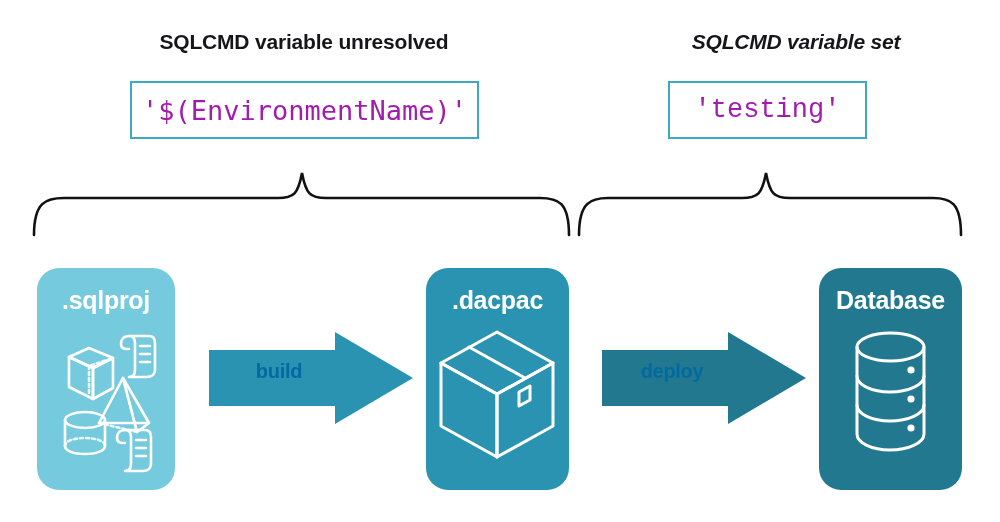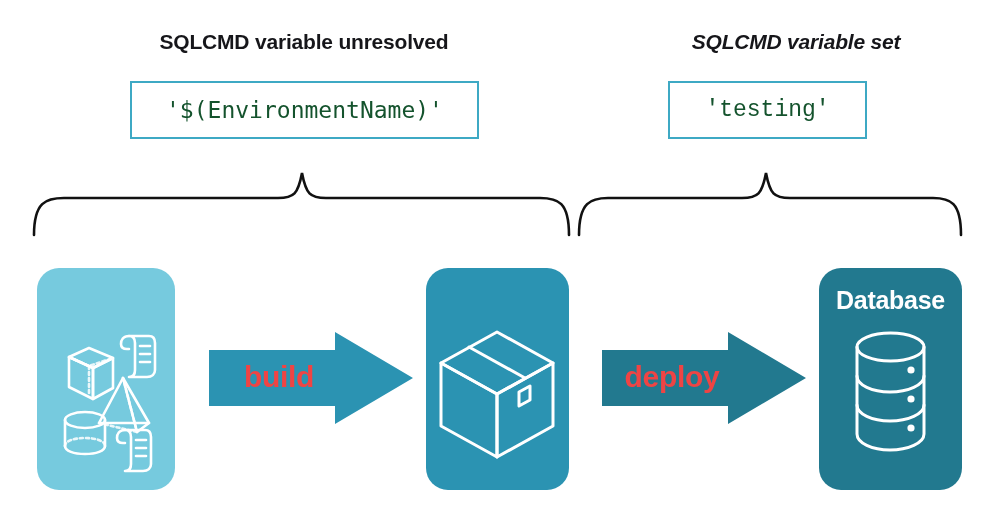--- a/index.html
+++ b/index.html
@@ -34,22 +34,22 @@
 
   
   .code-box {
     position: absolute;
     border: 2px solid #3ea9c4;
     background: #ffffff;
     display: flex;
     align-items: center;
     justify-content: center;
     font-family: "DejaVu Sans Mono", monospace;
-    font-size: 23px;
-    color: #14532d;
+    font-size: 27px;
+    color: #a21caf;
     letter-spacing: 0px;
     white-space: nowrap;
   }
   #code-left  { left: 130px; top: 81px; width: 349px; height: 58px; }
   #code-right { left: 668px; top: 81px; width: 199px; height: 58px; font-family: Liberation Mono, monospace; }
 
   
   #braces {
     position: absolute;
     left: 0; top: 140px;
@@ -93,22 +93,22 @@
   #arrow-build  { left: 205px; }
   #arrow-deploy { left: 598px; }
   .arrow .arrow-label {
     position: absolute;
     left: 12px;
     top: 28px;
     width: 124px;
     text-align: center;
     font-family: "Liberation Sans", sans-serif;
     font-weight: bold;
-    font-size: 30px;
-    color: #ef4444;
+    font-size: 20px;
+    color: #0369a1;
     letter-spacing: -0.3px;
     white-space: nowrap;
     pointer-events: none;
   }
 </style>
 </head>
 <body>
 
 <div id="stage">
 
@@ -131,20 +131,21 @@
     <path fill="none" stroke="#111111" stroke-width="2.6" stroke-linecap="round" d="M 579,95
              C 579,62 591,58 608,58
              L 742,58
              C 758,58 762,54 766,33
              C 770,54 774,58 790,58
              L 933,58
              C 950,58 961,62 961,95"></path>
   </svg>
 
   <div class="stage-box" id="box-sqlproj">
+    <div class="box-label">.sqlproj</div>
     <div class="box-art">
       <svg viewBox="0 0 138 162" width="138" height="162">
         <g fill="none" stroke="#ffffff" stroke-width="2.6" stroke-linejoin="round" stroke-linecap="round">
 
           <g>
             <path d="M32,37 L52,28 L76,38 L56,48 Z"></path>
             <path d="M32,37 L32,67 L56,79 L56,48 Z"></path>
             <path d="M56,48 L76,38 L76,68 L56,79 Z"></path>
             <path d="M32,37 L52,46 L76,38" stroke-dasharray="3 3" opacity="0.85"></path>
             <path d="M52,46 L52,76" stroke-dasharray="3 3" opacity="0.85"></path>
@@ -186,20 +187,21 @@
   </div>
 
   <div class="arrow" id="arrow-build">
     <svg viewBox="0 0 212 92" width="212" height="92">
       <polygon points="4,18 130,18 130,0 208,46 130,92 130,74 4,74" fill="#2b93b2"></polygon>
     </svg>
     <div class="arrow-label">build</div>
   </div>
 
   <div class="stage-box" id="box-dacpac">
+    <div class="box-label">.dacpac</div>
     <div class="box-art">
       <svg viewBox="0 0 143 162" width="143" height="162">
         <g fill="none" stroke="#ffffff" stroke-width="3" stroke-linejoin="round" stroke-linecap="round">
 
           <path d="M71,12 L127,43 L71,74 L15,43 Z"></path>
 
           <path d="M15,43 L15,106 L71,137 L71,74 Z"></path>
 
           <path d="M71,74 L127,43 L127,106 L71,137 Z"></path>
 

